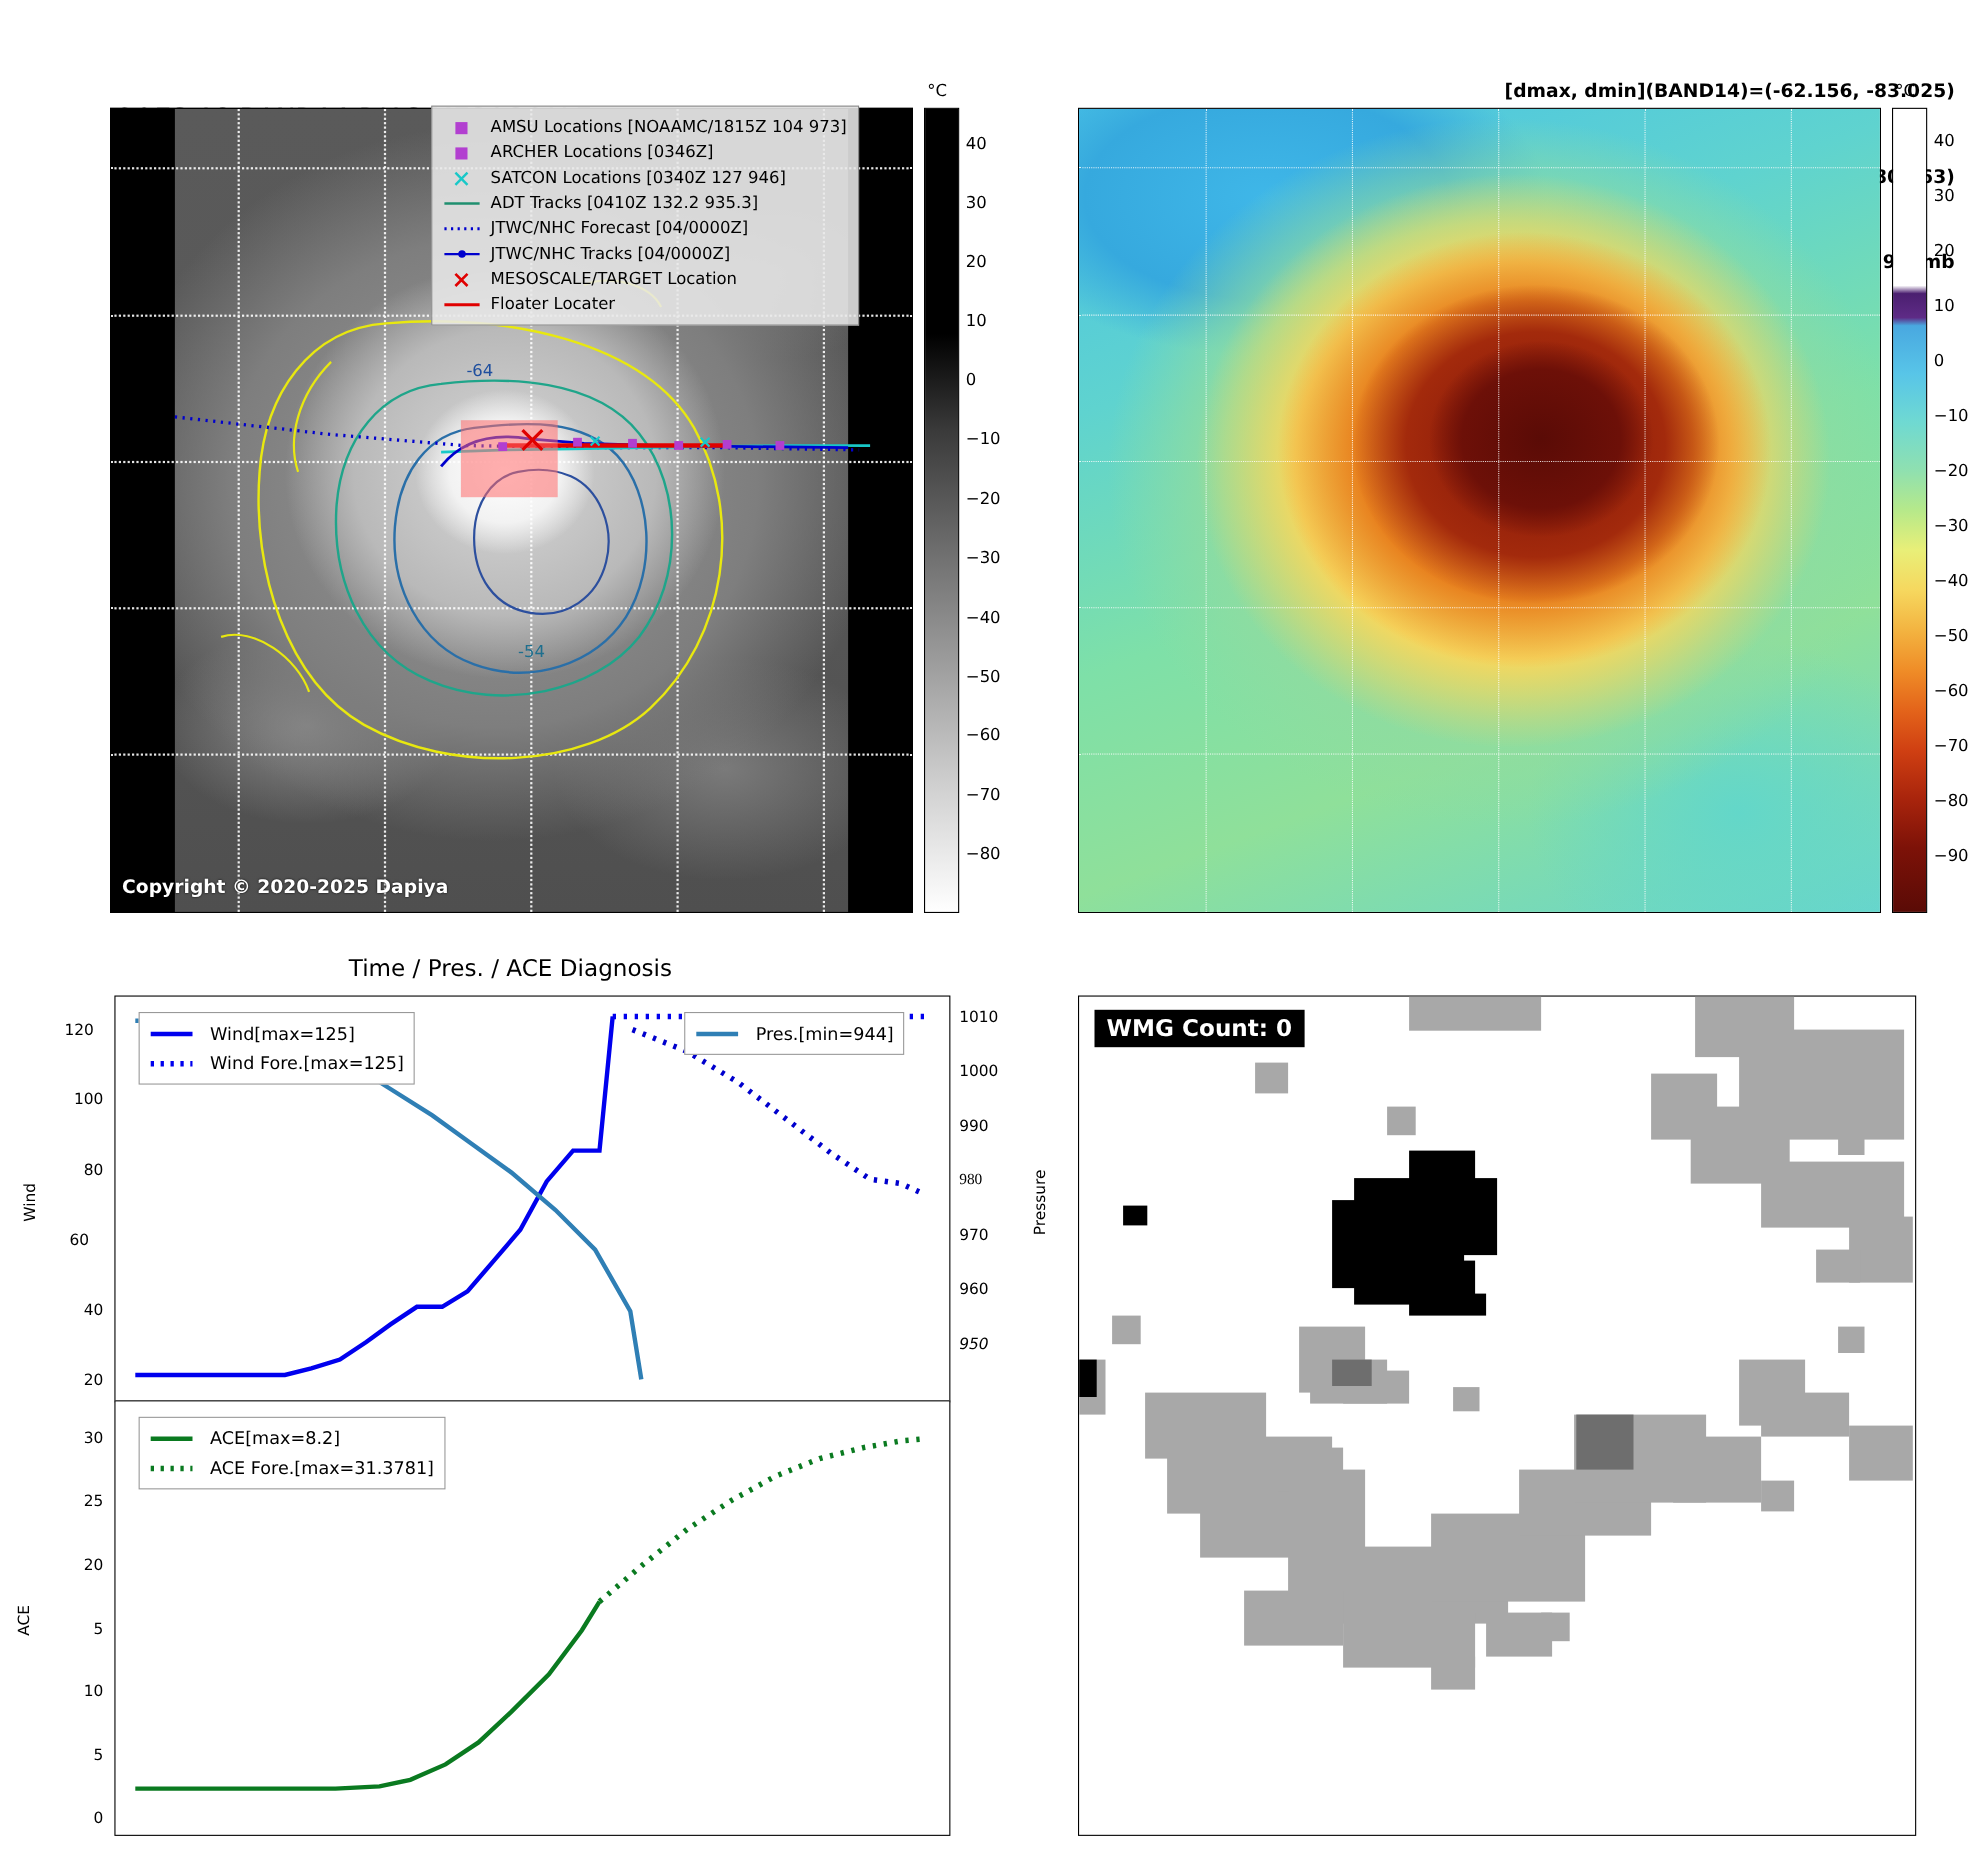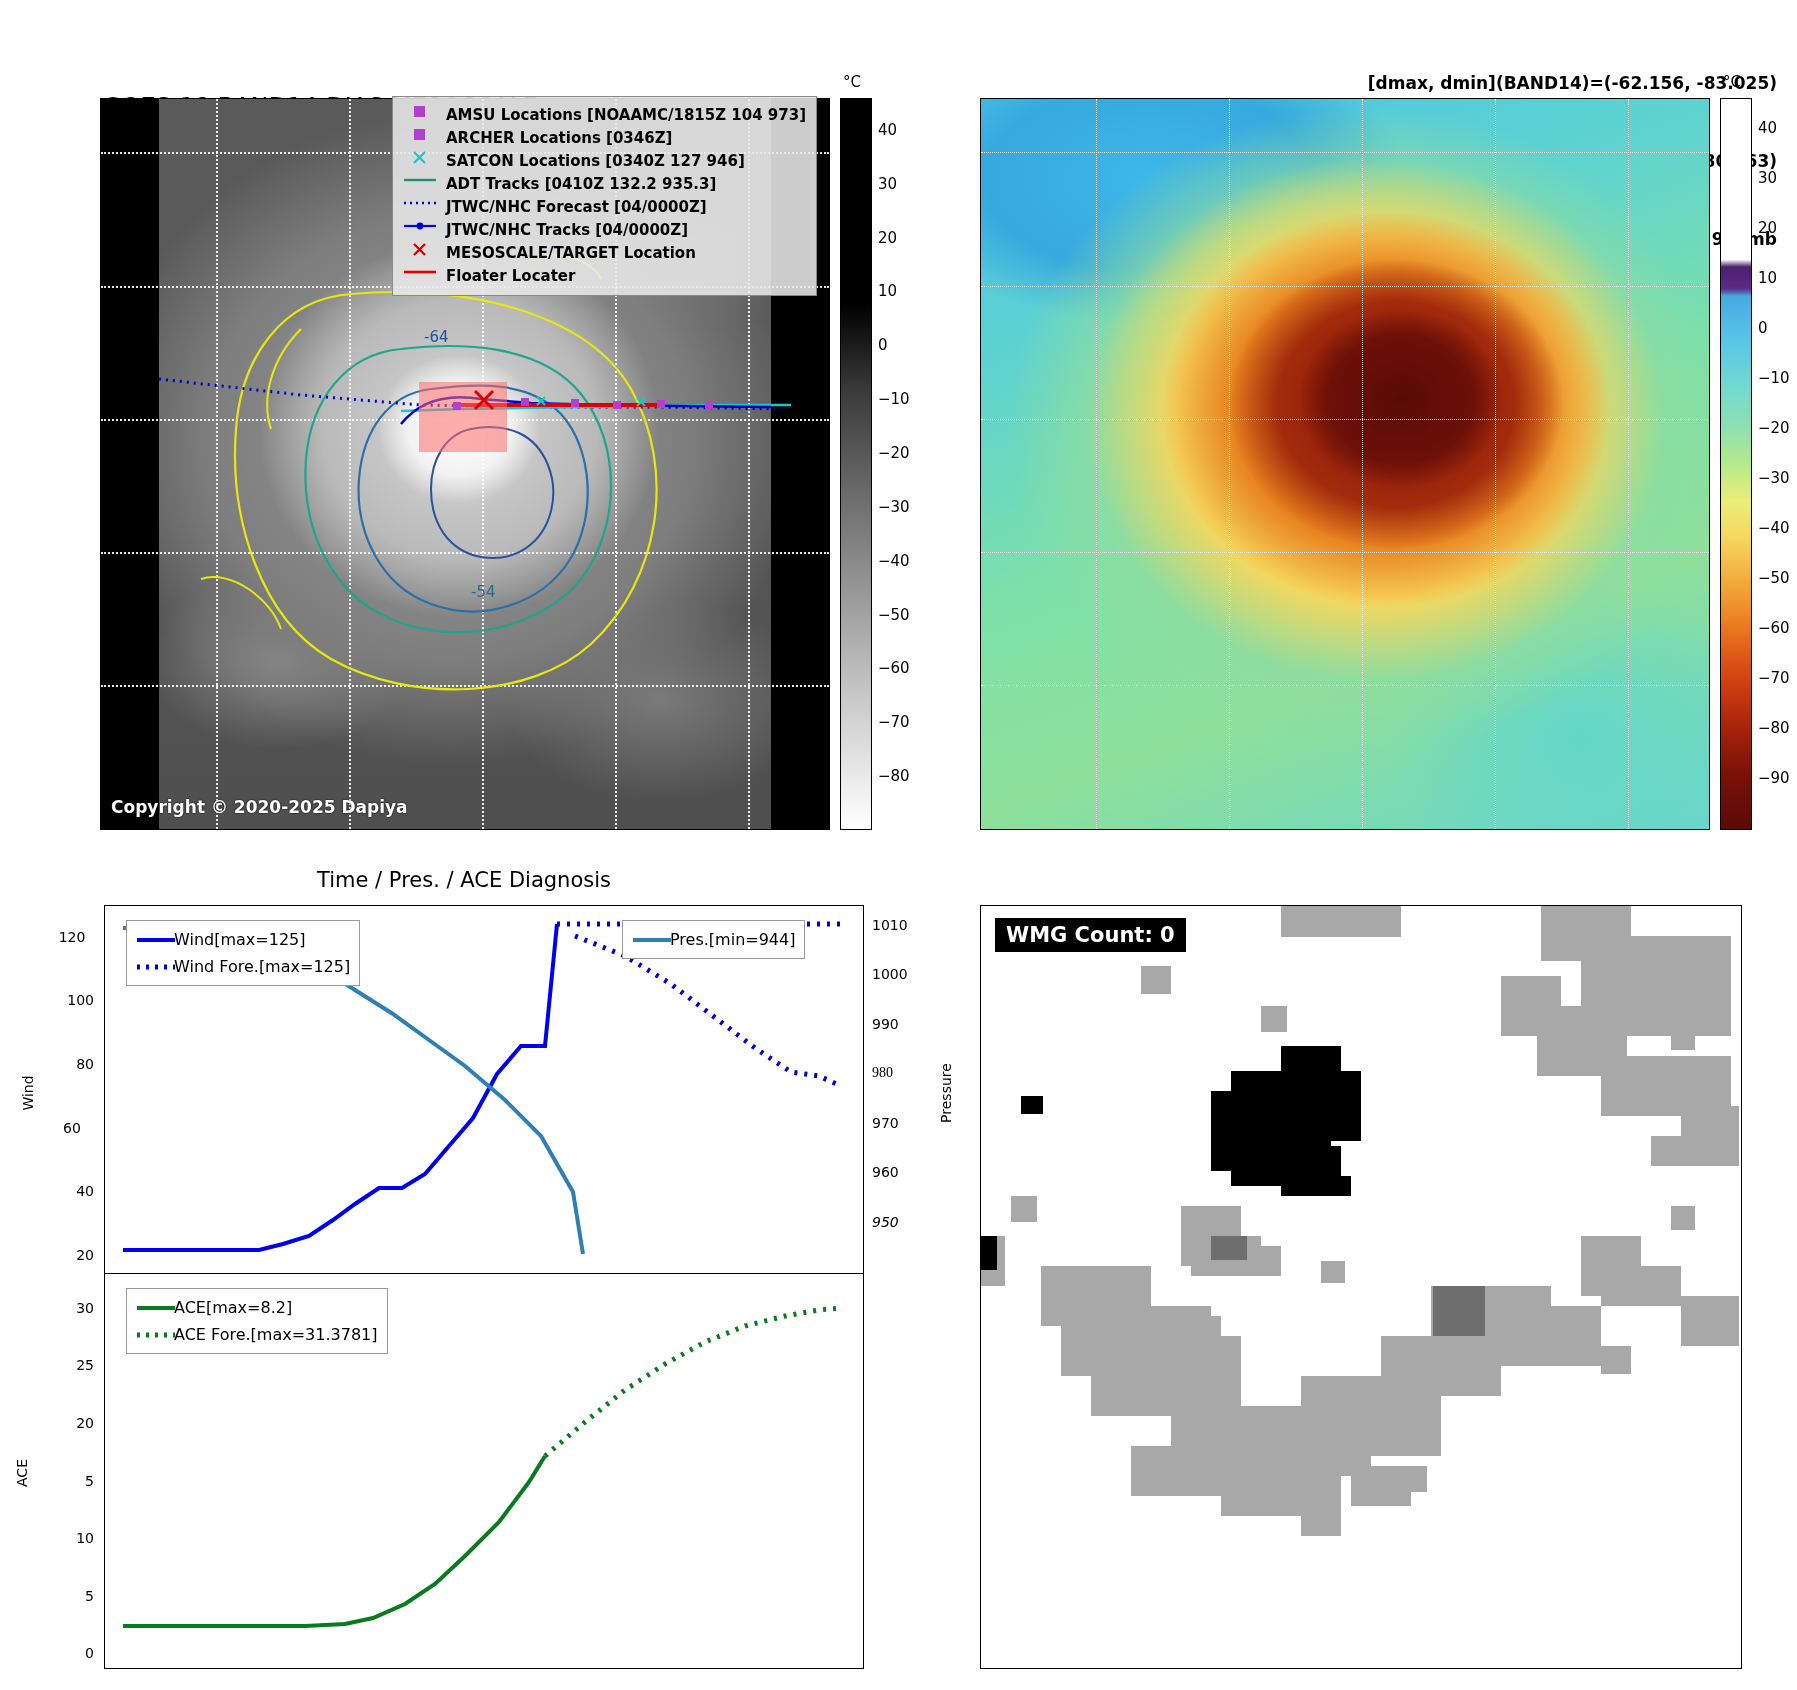--- a/index.html
+++ b/index.html
@@ -16,21 +16,21 @@
           radial-gradient(ellipse 400px 370px at 290px 340px, #9a9a9a 0%, #7e7e7e 60%, rgba(126,126,126,0) 88%),
           radial-gradient(ellipse 180px 120px at 120px 560px, #8a8a8a 0%, rgba(138,138,138,0) 75%),
           radial-gradient(ellipse 200px 130px at 500px 600px, #7a7a7a 0%, rgba(122,122,122,0) 78%),
           radial-gradient(ellipse 160px 100px at 540px 150px, #6f6f6f 0%, rgba(111,111,111,0) 78%),
           linear-gradient(180deg,#5a5a5a 0%,#585858 50%,#4f4f4f 100%);}
   .grid-v,.grid-h{position:absolute;background:transparent;}
   .grid-v{width:0;border-left:2px dotted #ffffff;top:0;bottom:0;opacity:.9;}
   .grid-h{height:0;border-top:2px dotted #ffffff;left:0;right:0;opacity:.9;}
   #tl-legend{position:absolute;left:392px;top:96px;background:rgba(232,232,232,.88);border:1px solid #888;
              padding:7px 10px;font-size:15px;line-height:23px;z-index:12;}
-  #tl-legend .row{display:flex;gap:9px;white-space:nowrap;font-weight:bold;}
+  #tl-legend .row{display:flex;align-items:center;gap:9px;white-space:nowrap;}
   .sw{width:34px;height:14px;display:inline-block;position:relative;flex:none;}
   .copyright{position:absolute;left:10px;bottom:12px;color:#fff;font-size:17px;font-weight:bold;z-index:12;
              text-shadow:0 0 2px #000;}
   .cbar-label{position:absolute;font-size:15px;}
 
   
   #tr-head{position:absolute;right:20px;top:18px;text-align:right;font-size:17px;line-height:26px;white-space:pre;font-weight:bold;}
   #tr-axes{position:absolute;left:980px;top:98px;width:728px;height:730px;border:1px solid #000;overflow:hidden;}
   .awvbg{position:absolute;inset:0;
      background:
@@ -45,21 +45,21 @@
   .grid-v2{position:absolute;width:0;border-left:1.5px dotted rgba(255,255,255,.85);top:0;bottom:0;}
   .grid-h2{position:absolute;height:0;border-top:1.5px dotted rgba(255,255,255,.85);left:0;right:0;}
 
   
   #bl-title{position:absolute;left:100px;top:868px;width:728px;text-align:center;font-size:21px;}
   #wp-axes{position:absolute;left:104px;top:905px;width:758px;height:368px;border:1px solid #000;background:#fff;}
   #ace-axes{position:absolute;left:104px;top:1273px;width:758px;height:394px;border:1px solid #000;background:#fff;}
   .axis-tick{position:absolute;font-size:14px;}
   .axname{position:absolute;font-size:14px;transform-origin:center;}
   .mini-legend{position:absolute;background:#fff;border:1px solid #999;padding:5px 9px;font-size:16px;line-height:27px;z-index:9;}
-  .mini-legend .row{display:flex;align-items:center;gap:4px;white-space:nowrap;}
+  .mini-legend .row{display:flex;align-items:center;gap:21px;white-space:nowrap;}
 
   
   #wmg-axes{position:absolute;left:980px;top:905px;width:760px;height:762px;border:1px solid #000;background:#fff;overflow:hidden;}
   #wmg-badge{position:absolute;left:14px;top:12px;background:#000;color:#fff;font-size:21px;font-weight:bold;
              padding:5px 11px;z-index:5;}
   svg{display:block;}
 </style>
 </head>
 <body>
 

